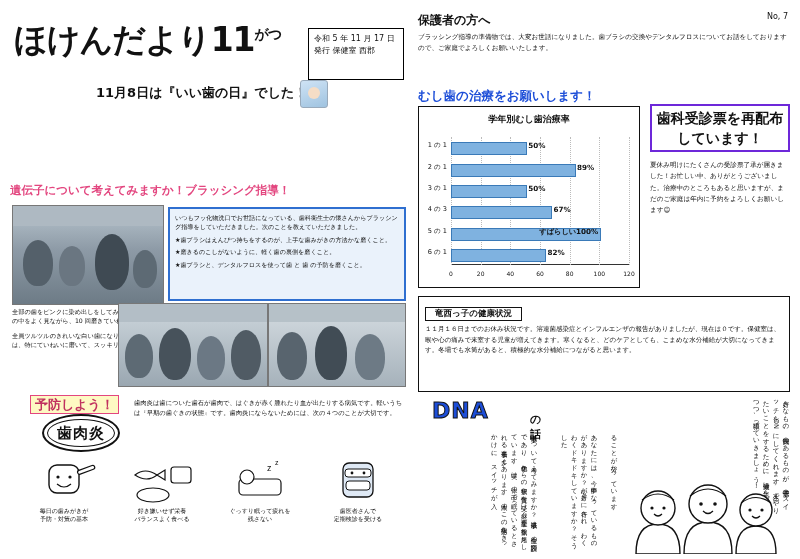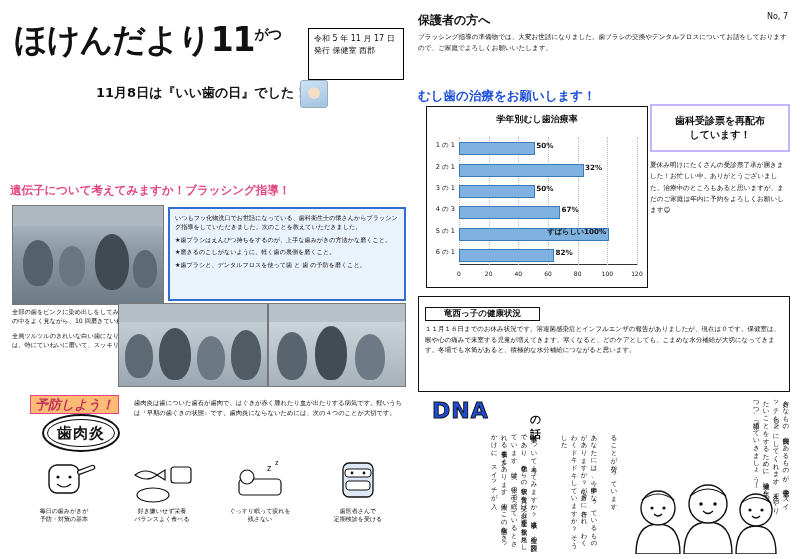--- a/index.html
+++ b/index.html
@@ -41,58 +41,58 @@
 
   .capt1{left:12px;top:307px;width:200px;font-size:6.2px;line-height:1.5;}
   .capt2{left:12px;top:331px;width:200px;font-size:6.2px;line-height:1.5;}
   .photo2{left:118px;top:303px;width:148px;height:82px;border:1px solid #777;
      background:linear-gradient(180deg,#cfd8de,#9aa7b1);overflow:hidden;}
   .photo3{left:268px;top:303px;width:136px;height:82px;border:1px solid #777;
      background:linear-gradient(180deg,#d6dde2,#a6b2bb);overflow:hidden;}
 
   
   .prevhdr{left:30px;top:396px;font-size:13px;font-weight:bold;}
-  .prevhdr .ribbon{background:#fdba74;padding:1px 4px;border:1px solid #e3467f;color:#c0315f;font-style:italic;}
+  .prevhdr .ribbon{background:#fef9c3;padding:1px 4px;border:1px solid #e3467f;color:#c0315f;}
   .stamp{left:42px;top:414px;width:74px;height:34px;border:2px solid #111;border-radius:50%;
      display:flex;align-items:center;justify-content:center;font-size:15px;font-weight:bold;
      letter-spacing:1px;background:#fff;}
   .stamp:after{content:"";position:absolute;left:3px;top:3px;right:3px;bottom:3px;
      border:1px solid #111;border-radius:50%;}
 
   .gtext{left:134px;top:398px;width:270px;font-size:6.3px;line-height:1.6;}
 
   .icons{left:16px;top:455px;width:392px;height:96px;}
   .iconcell{position:absolute;width:96px;text-align:center;}
   .iconart{height:52px;position:relative;margin:0 auto;width:90px;}
   .iconlbl{font-size:6px;line-height:1.4;}
   .guardhdr{left:418px;top:12px;font-size:12px;font-weight:bold;}
   .guardtxt{left:418px;top:32px;width:372px;font-size:6.6px;line-height:1.72;}
 
   .mushihdr{left:418px;top:88px;font-size:12.5px;font-weight:bold;}
   .mushihdr .pk{color:#1d4ed8;}
 
   .chartbox{left:418px;top:106px;width:222px;height:182px;border:1px solid #111;
-     box-sizing:border-box;background:#fff;margin-left:8px;}
+     box-sizing:border-box;background:#fff;}
   .charttitle{text-align:center;font-size:9px;font-weight:bold;padding-top:6px;}
   .plot{position:absolute;left:32px;top:30px;right:10px;bottom:22px;}
   .grow{position:absolute;height:11px;background:#7fb2e0;border:1px solid #3a7ab8;}
   .glabel{position:absolute;left:-30px;width:26px;text-align:right;font-size:6.6px;}
   .gval{position:absolute;font-size:7.2px;font-weight:bold;white-space:nowrap;}
   .axis{position:absolute;left:0;right:0;bottom:0;border-top:1px solid #333;}
   .tick{position:absolute;bottom:-12px;font-size:6px;transform:translateX(-50%);}
   .vline{position:absolute;top:0;bottom:0;border-left:1px dotted #bbb;}
 
-  .dentbox{left:650px;top:104px;width:140px;height:48px;border:2px solid #c4b5fd;
+  .dentbox{left:650px;top:104px;width:140px;height:48px;border:2px solid #6d28d9;
      box-sizing:border-box;display:flex;align-items:center;justify-content:center;
-     text-align:center;font-size:10px;font-weight:bold;line-height:1.45;}
+     text-align:center;font-size:14px;font-weight:bold;line-height:1.45;}
   .thanks{left:650px;top:160px;width:140px;font-size:6.6px;line-height:1.72;}
 
   .healthbox{left:418px;top:296px;width:372px;height:96px;border:1px solid #111;
      box-sizing:border-box;padding:4px 6px;}
-  .healthhdr{display:inline-block;border:1px solid #111;padding:0 18px;font-size:8.5px;
+  .healthhdr{display:inline-block;border:1px solid #111;padding:0 9px;font-size:8.5px;
      font-weight:bold;background:#fff;}
   .healthtxt{font-size:6.5px;line-height:1.65;margin-top:3px;}
 
   .dnaimg{left:432px;top:398px;width:94px;height:34px;background:#fff;}
   .dnaword{font-size:22px;font-weight:bold;letter-spacing:1px;
      -webkit-text-stroke:1px #111;color:#1d4ed8;}
   .dnatail{position:absolute;left:98px;top:14px;font-size:11px;font-weight:bold;}
 
   .dnatext{left:418px;top:398px;width:200px;height:150px;}
   .vcol{position:absolute;top:0;width:16px;height:150px;writing-mode:vertical-rl;
@@ -247,21 +247,21 @@
         <div class="tick" style="left: 118.667px;">80</div>
         <div class="vline" style="left: 148.333px;"></div>
         <div class="tick" style="left: 148.333px;">100</div>
         <div class="vline" style="left: 178px;"></div>
         <div class="tick" style="left: 178px;">120</div>
         <div class="grow" style="left: 0px; top: 5.16667px; width: 74.1667px; background: rgb(127, 178, 224);"></div>
         <div class="glabel" style="top: 4.16667px;">1 の 1</div>
         <div class="gval" style="top: 4.16667px; left: 77.1667px;">50%</div>
         <div class="grow" style="left: 0px; top: 26.5px; width: 123.117px; background: rgb(127, 178, 224);"></div>
         <div class="glabel" style="top: 25.5px;">2 の 1</div>
-        <div class="gval" style="top: 25.5px; left: 126.117px;">32%</div>
+        <div class="gval" style="top: 25.5px; left: 126.117px;">89%</div>
         <div class="grow" style="left: 0px; top: 47.8333px; width: 74.1667px; background: rgb(127, 178, 224);"></div>
         <div class="glabel" style="top: 46.8333px;">3 の 1</div>
         <div class="gval" style="top: 46.8333px; left: 77.1667px;">50%</div>
         <div class="grow" style="left: 0px; top: 69.1667px; width: 99.3833px; background: rgb(127, 178, 224);"></div>
         <div class="glabel" style="top: 68.1667px;">4 の 3</div>
         <div class="gval" style="top: 68.1667px; left: 102.383px;">67%</div>
         <div class="grow" style="left: 0px; top: 90.5px; width: 148.333px; background: rgb(127, 178, 224);"></div>
         <div class="glabel" style="top: 89.5px;">5 の 1</div>
         <div class="gval" style="top: 89.5px; left: 88.3333px;">すばらしい100%</div>
         <div class="grow" style="left: 0px; top: 111.833px; width: 93.45px; background: rgb(127, 178, 224);"></div>

